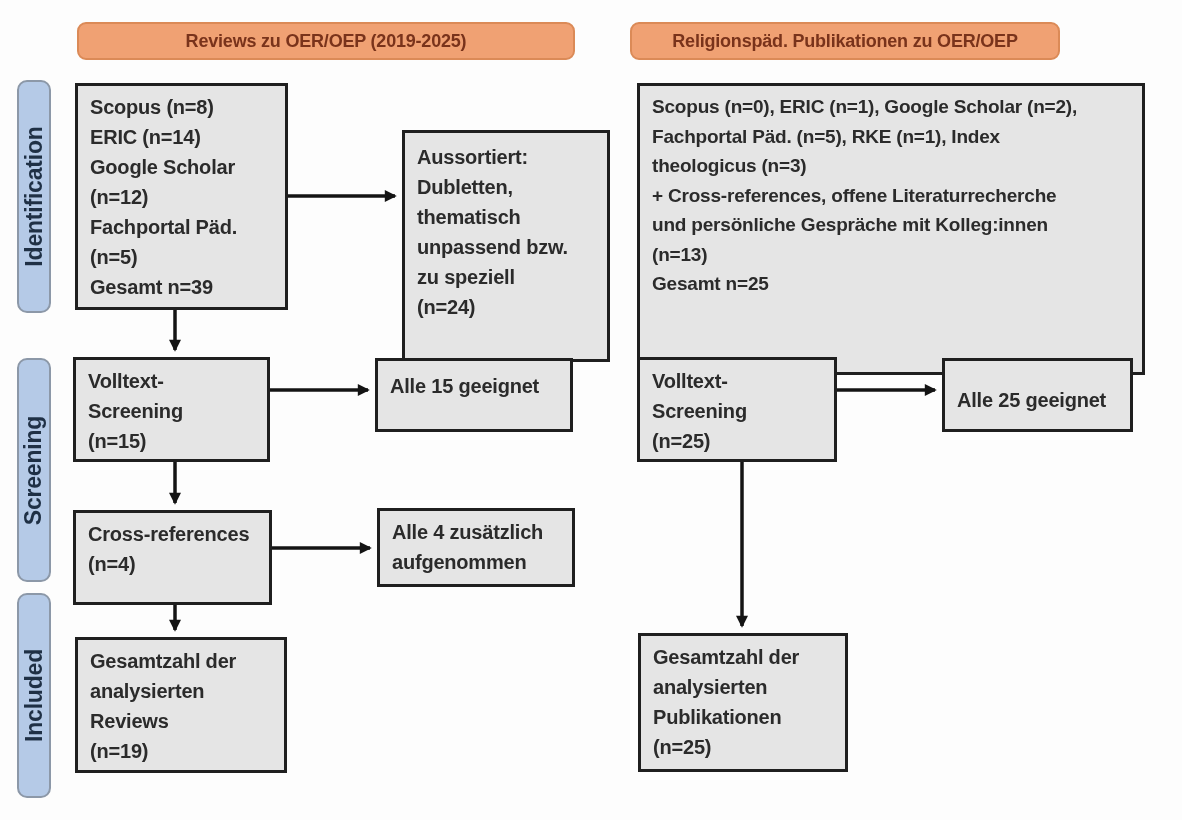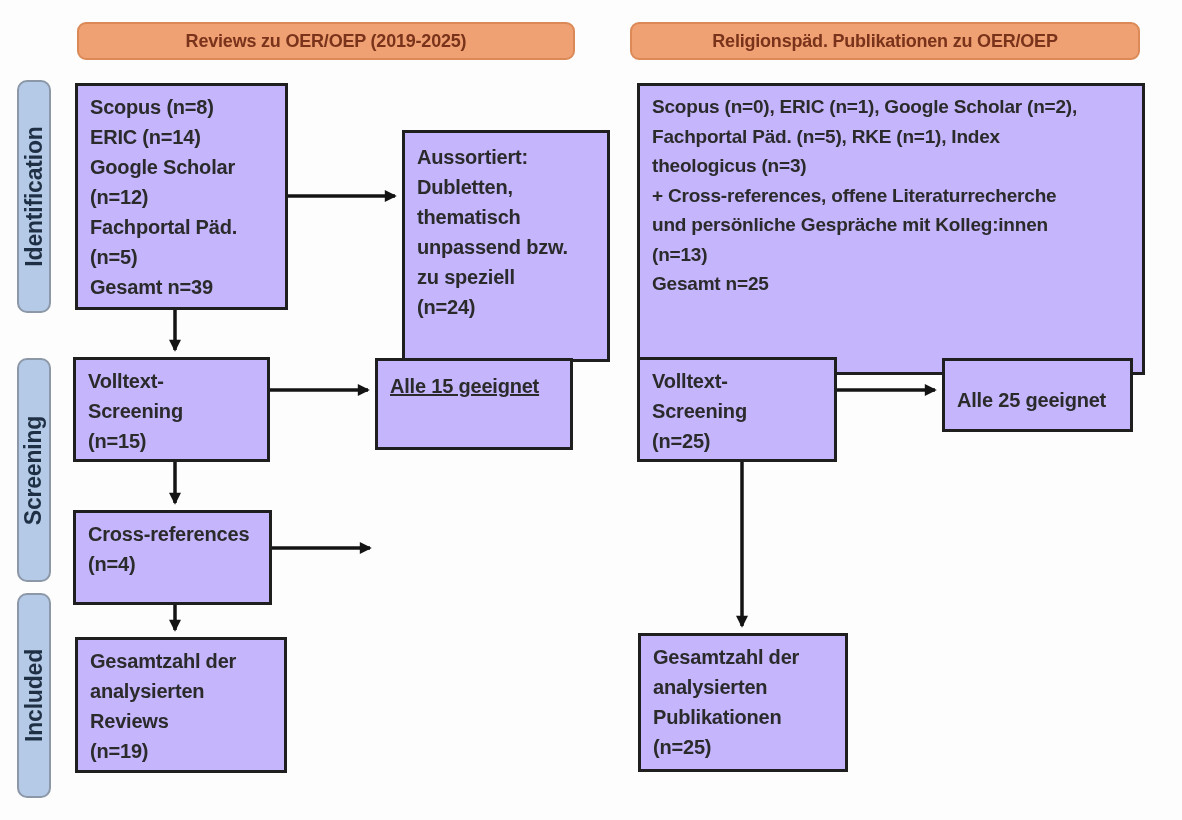--- a/index.html
+++ b/index.html
@@ -7,42 +7,42 @@
     position:relative;width:1182px;height:820px;background:#fdfdfd;overflow:hidden;
     font-family:"Liberation Sans","DejaVu Sans",sans-serif;
   }
   .hdr{
     position:absolute;display:flex;align-items:center;justify-content:center;
     background:#F0A173;border:2.5px solid #DB8A57;border-radius:9px;
     color:#79331B;font-weight:bold;font-size:18px;letter-spacing:-0.2px;
     box-sizing:border-box;
   }
   .hdr-left{left:77px;top:22px;width:498px;height:38px;}
-  .hdr-right{left:630px;top:22px;width:510px;height:38px;}
+  .hdr-right{left:630px;top:22px;width:430px;height:38px;}
   .stage{
     position:absolute;left:17px;width:34px;
     background:#B5CAE7;border:2px solid #8C98A8;border-radius:10px;
     display:flex;align-items:center;justify-content:center;box-sizing:border-box;
   }
   .stage span{
     transform:rotate(-90deg);white-space:nowrap;
     color:#1F3045;font-weight:bold;font-size:23px;letter-spacing:-0.2px;
   }
   .stage-identification{top:80px;height:233px;}
   .stage-screening{top:358px;height:224px;}
   .stage-included{top:593px;height:205px;}
   .node{
-    position:absolute;background:#c4b5fd;border:3px solid #1f1f1f;box-sizing:border-box;
+    position:absolute;background:#e5e5e5;border:3px solid #1f1f1f;box-sizing:border-box;
     color:#2b2b2b;font-weight:bold;font-size:20px;line-height:30px;
     padding:6px 8px 4px 12px;white-space:pre-line;letter-spacing:-0.2px;
   }
   .n-l-sources{left:75px;top:83px;width:213px;height:227px;}
   .n-l-excluded{left:402px;top:83px;width:208px;height:232px;padding-top:9px;margin-top:47px;}
   .n-l-screening{left:73px;top:357px;width:197px;height:105px;}
-  .n-l-eligible{left:375px;top:358px;width:198px;height:92px;padding-top:10px;text-decoration:underline;}
+  .n-l-eligible{left:375px;top:358px;width:198px;height:74px;padding-top:10px;}
   .n-l-crossref{left:73px;top:510px;width:199px;height:95px;}
   .n-l-added{left:377px;top:508px;width:198px;height:79px;}
   .n-l-total{left:75px;top:637px;width:212px;height:136px;}
   .n-r-sources{left:637px;top:83px;width:508px;height:292px;font-size:19px;line-height:29.5px;}
   .n-r-screening{left:637px;top:357px;width:200px;height:105px;}
   .n-r-eligible{left:942px;top:358px;width:191px;height:74px;padding-top:24px;}
   .n-r-total{left:638px;top:633px;width:210px;height:139px;}
   #arrows{position:absolute;left:0;top:0;width:1182px;height:820px;pointer-events:none;}
   #arrows line{stroke:#141414;stroke-width:3.5px;}
 </style>
@@ -97,20 +97,22 @@
 thematisch
 unpassend bzw.
 zu speziell
 (n=24)</div>
   <div class="node n-l-screening">Volltext-
 Screening
 (n=15)</div>
   <div class="node n-l-eligible">Alle 15 geeignet</div>
   <div class="node n-l-crossref">Cross-references
 (n=4)</div>
+  <div class="node n-l-added">Alle 4 zusätzlich
+aufgenommen</div>
   <div class="node n-l-total">Gesamtzahl der
 analysierten
 Reviews
 (n=19)</div>
 
   <div class="node n-r-sources">Scopus (n=0), ERIC (n=1), Google Scholar (n=2),
 Fachportal Päd. (n=5), RKE (n=1), Index
 theologicus (n=3)
 + Cross-references, offene Literaturrecherche
 und persönliche Gespräche mit Kolleg:innen

